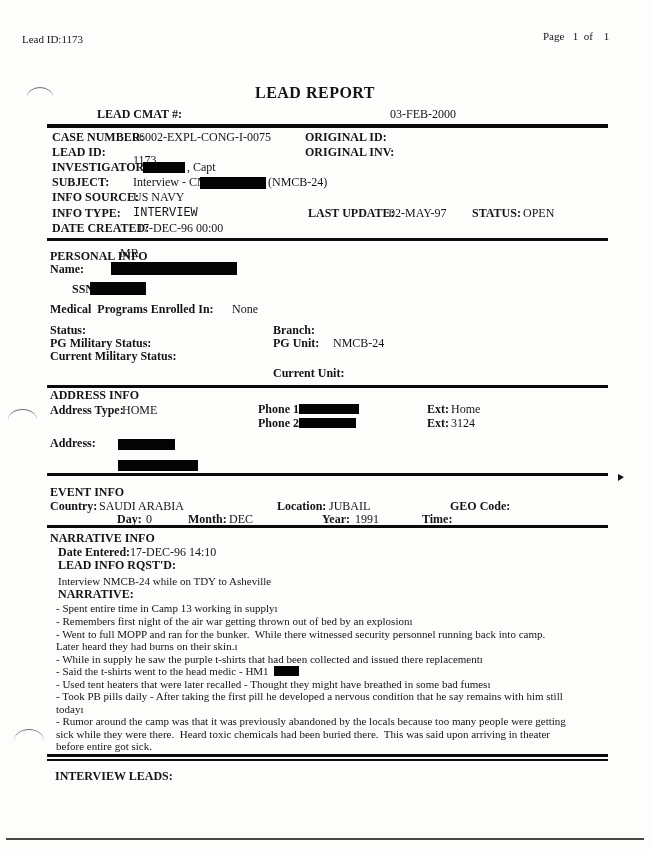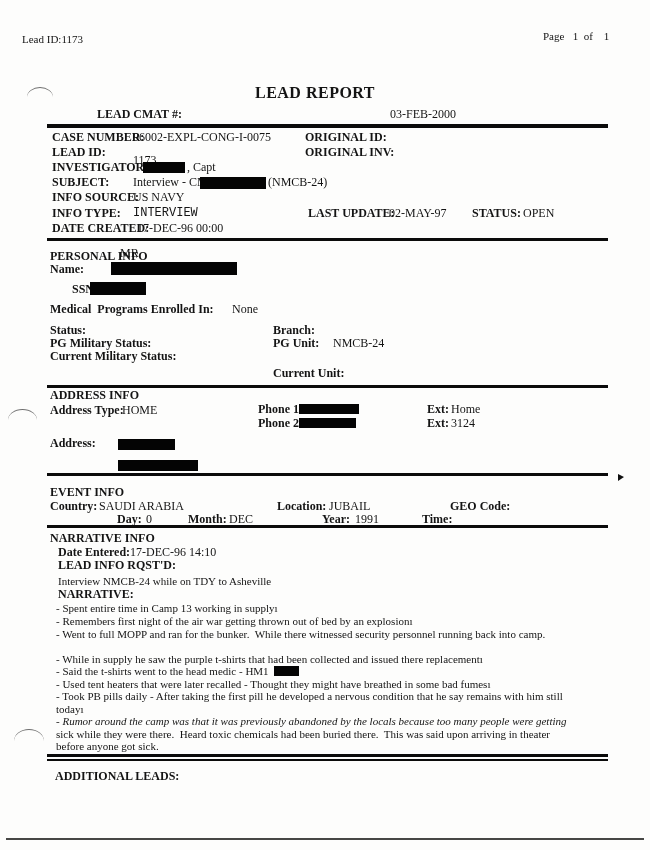--- a/index.html
+++ b/index.html
@@ -145,31 +145,32 @@
   <div class="t b" style="left:58px; top:546px;">Date Entered:</div>
   <div class="t" style="left:130px; top:546px;">17-DEC-96 14:10</div>
   <div class="t b" style="left:58px; top:559px;">LEAD INFO RQST'D:</div>
 
   <div class="s" style="left:58px; top:575px;">Interview NMCB-24 while on TDY to Asheville</div>
   <div class="t b" style="left:58px; top:588px;">NARRATIVE:</div>
 
   <div class="s" style="left:56px; top:602px;">- Spent entire time in Camp 13 working in supplyı</div>
   <div class="s" style="left:56px; top:615px;">- Remembers first night of the air war getting thrown out of bed by an explosionı</div>
   <div class="s" style="left:56px; top:628px;">- Went to full MOPP and ran for the bunker.  While there witnessed security personnel running back into camp.</div>
+  <div class="s" style="left:56px; top:640px;">Later heard they had burns on their skin.ı</div>
   <div class="s" style="left:56px; top:653px;">- While in supply he saw the purple t-shirts that had been collected and issued there replacementı</div>
   <div class="s" style="left:56px; top:665px;"><span>- Said the t-shirts went to the head medic - HM1</span><span class="redact-inline" style="width:25px; height:10px; margin-left:5px;"></span></div>
   <div class="s" style="left:56px; top:678px;">- Used tent heaters that were later recalled - Thought they might have breathed in some bad fumesı</div>
   <div class="s" style="left:56px; top:690px;">- Took PB pills daily - After taking the first pill he developed a nervous condition that he say remains with him still</div>
   <div class="s" style="left:56px; top:703px;">todayı</div>
-  <div class="s" style="left:56px; top:715px;font-style:italic;">- Rumor around the camp was that it was previously abandoned by the locals because too many people were getting</div>
+  <div class="s" style="left:56px; top:715px;">- Rumor around the camp was that it was previously abandoned by the locals because too many people were getting</div>
   <div class="s" style="left:56px; top:728px;">sick while they were there.  Heard toxic chemicals had been buried there.  This was said upon arriving in theater</div>
-  <div class="s" style="left:56px; top:740px;">before anyone got sick.</div>
+  <div class="s" style="left:56px; top:740px;">before entire got sick.</div>
 
   <div class="arc" style="left:14px; top:729px; width:30px; height:11px;"></div>
 
   <div class="rule" style="top:754px; height:2.5px;"></div>
   <div class="rule" style="top:759px; height:1.5px;"></div>
 
-  <div class="t b" style="left:55px; top:770px;">ADDITIONAL LEADS:</div>
+  <div class="t b" style="left:55px; top:770px;">INTERVIEW LEADS:</div>
 
   <div class="bottom-line" style="top:838px;"></div>
 
 </div>
 
 </body></html>

